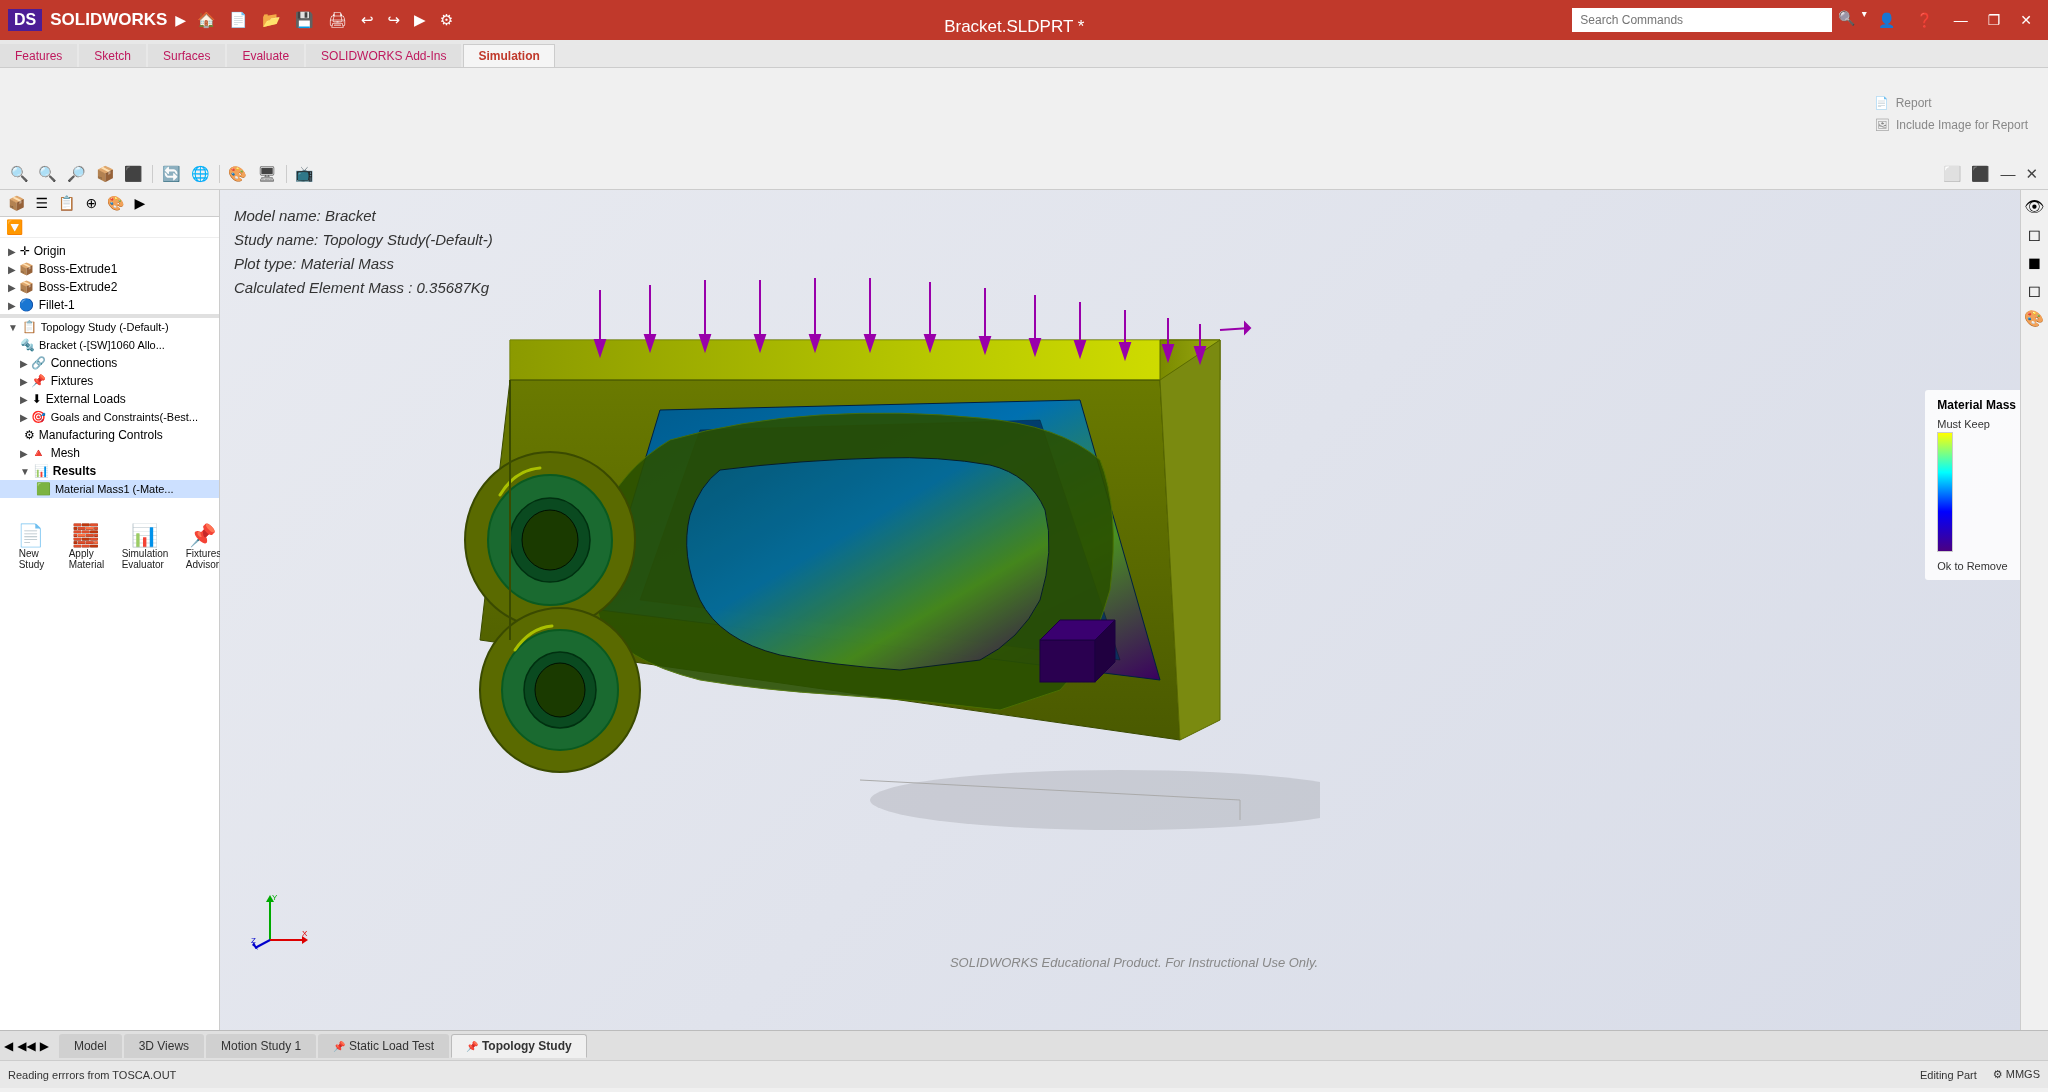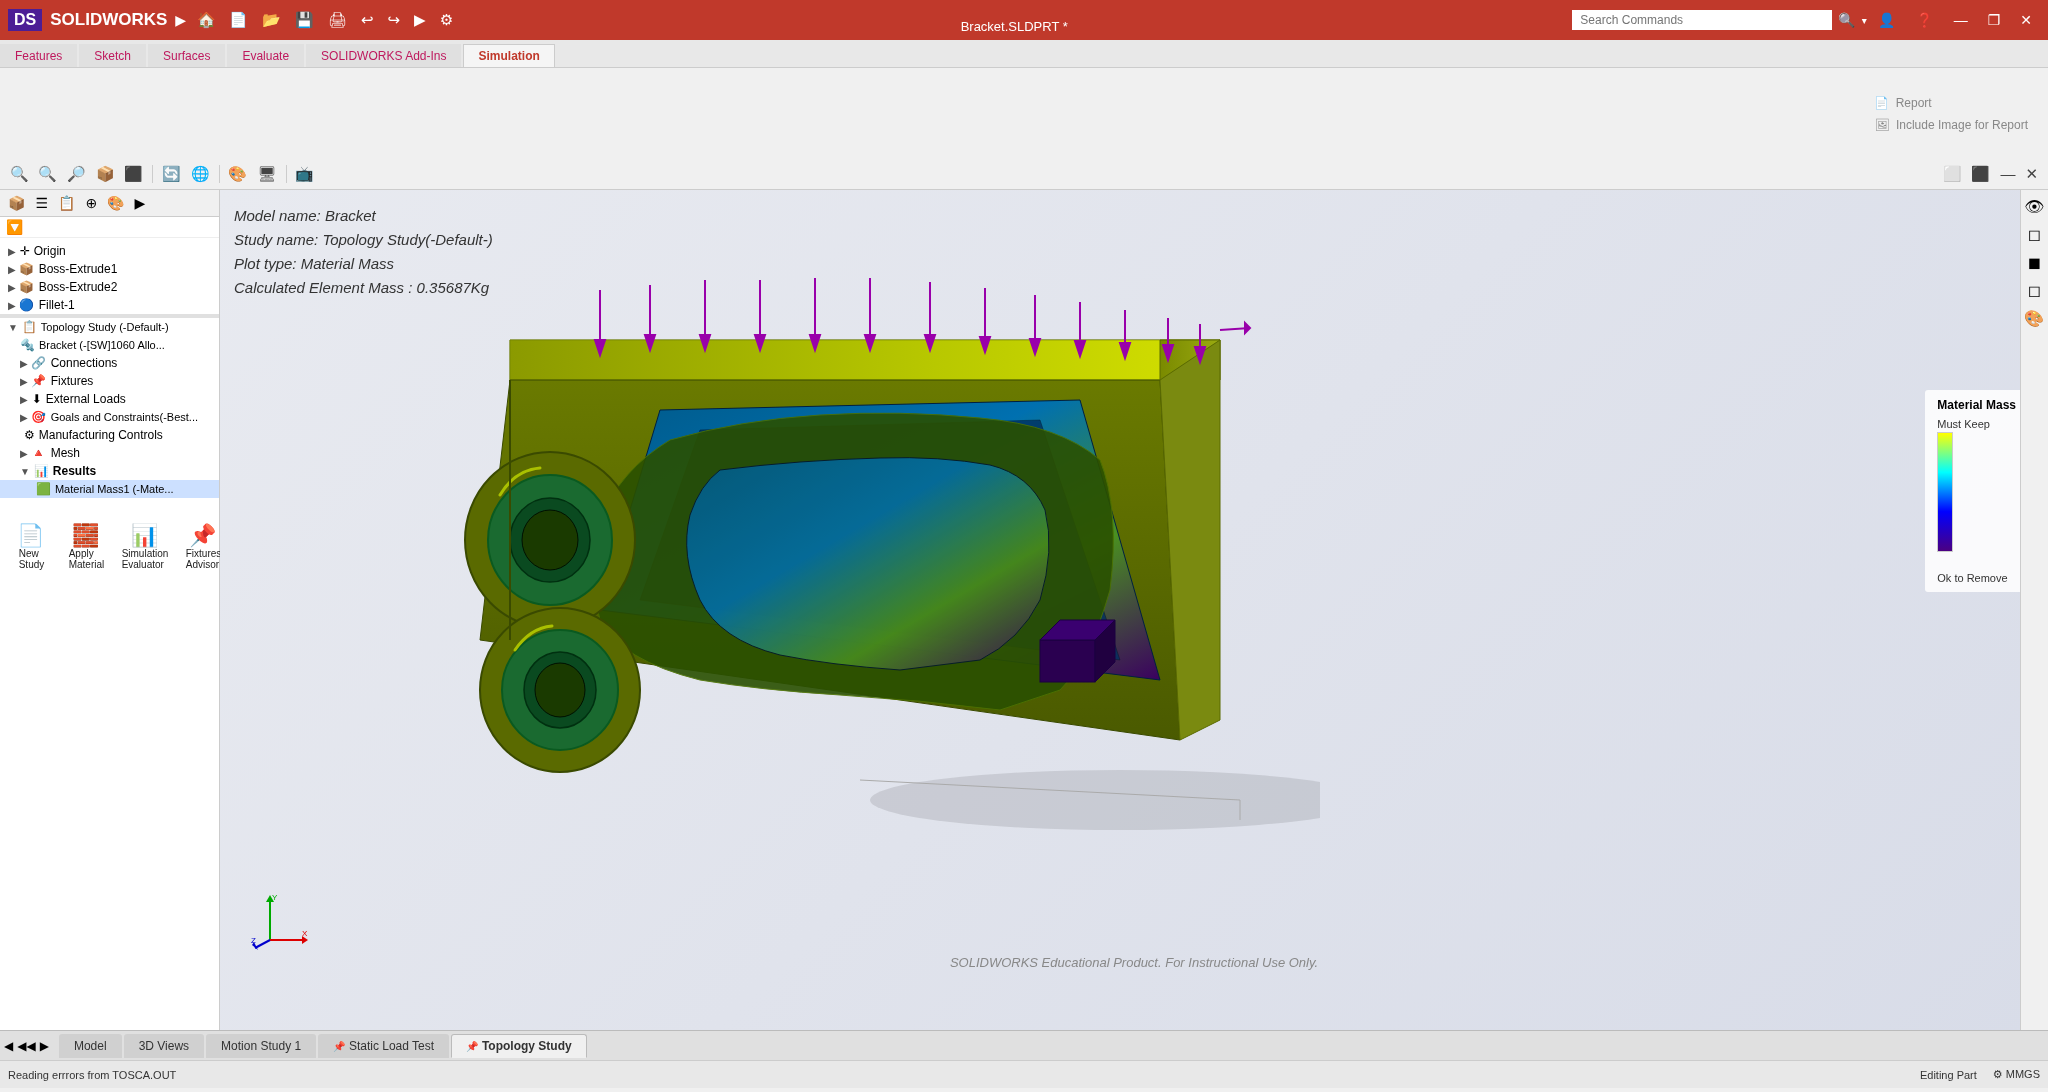--- a/index.html
+++ b/index.html
@@ -9,22 +9,22 @@
     #title-bar {
       background: #c0392b;
       height: 40px;
       display: flex;
       align-items: center;
       justify-content: space-between;
       padding: 0 8px;
       color: white;
     }
     #title-bar-left { display: flex; align-items: center; gap: 8px; }
-    #title-bar-center { font-size: 13px; font-weight: 500; margin-top: 13px; }
-    #title-bar-right { display: flex; align-items: center; gap: 4px; }
+    #title-bar-center { font-size: 17px; font-weight: 500; margin-top: 13px; }
+    #title-bar-right { display: flex; gap: 4px; }
     .title-btn { background: transparent; border: none; color: white; font-size: 14px; cursor: pointer; padding: 4px 8px; }
 
     
     #search-bar {
       background: white;
       border: none;
       padding: 3px 8px;
       width: 260px;
       font-size: 12px;
       color: #333;
@@ -581,21 +581,21 @@
       <div style="margin-top:4px; font-size:11px; color:#333;">Must Keep</div>
       <div class="legend-bar">
         <div class="color-swatch"></div>
         <div class="legend-labels">
           <span></span>
           <span></span>
           <span></span>
           <span></span>
         </div>
       </div>
-      <div style="font-size:11px; color:#333; margin-top:20px;">Ok to Remove</div>
+      <div style="font-size:11px; color:#333; margin-top:8px;">Ok to Remove</div>
     </div>
 
     <svg id="axes" viewBox="0 0 60 60">
 
       <line x1="20" y1="50" x2="20" y2="10" stroke="#00aa00" stroke-width="2"></line>
       <polygon points="16,12 24,12 20,5" fill="#00aa00"></polygon>
       <text x="22" y="10" font-size="8" fill="#00aa00">Y</text>
 
       <line x1="20" y1="50" x2="55" y2="50" stroke="#dd0000" stroke-width="2"></line>
       <polygon points="52,46 52,54 58,50" fill="#dd0000"></polygon>

